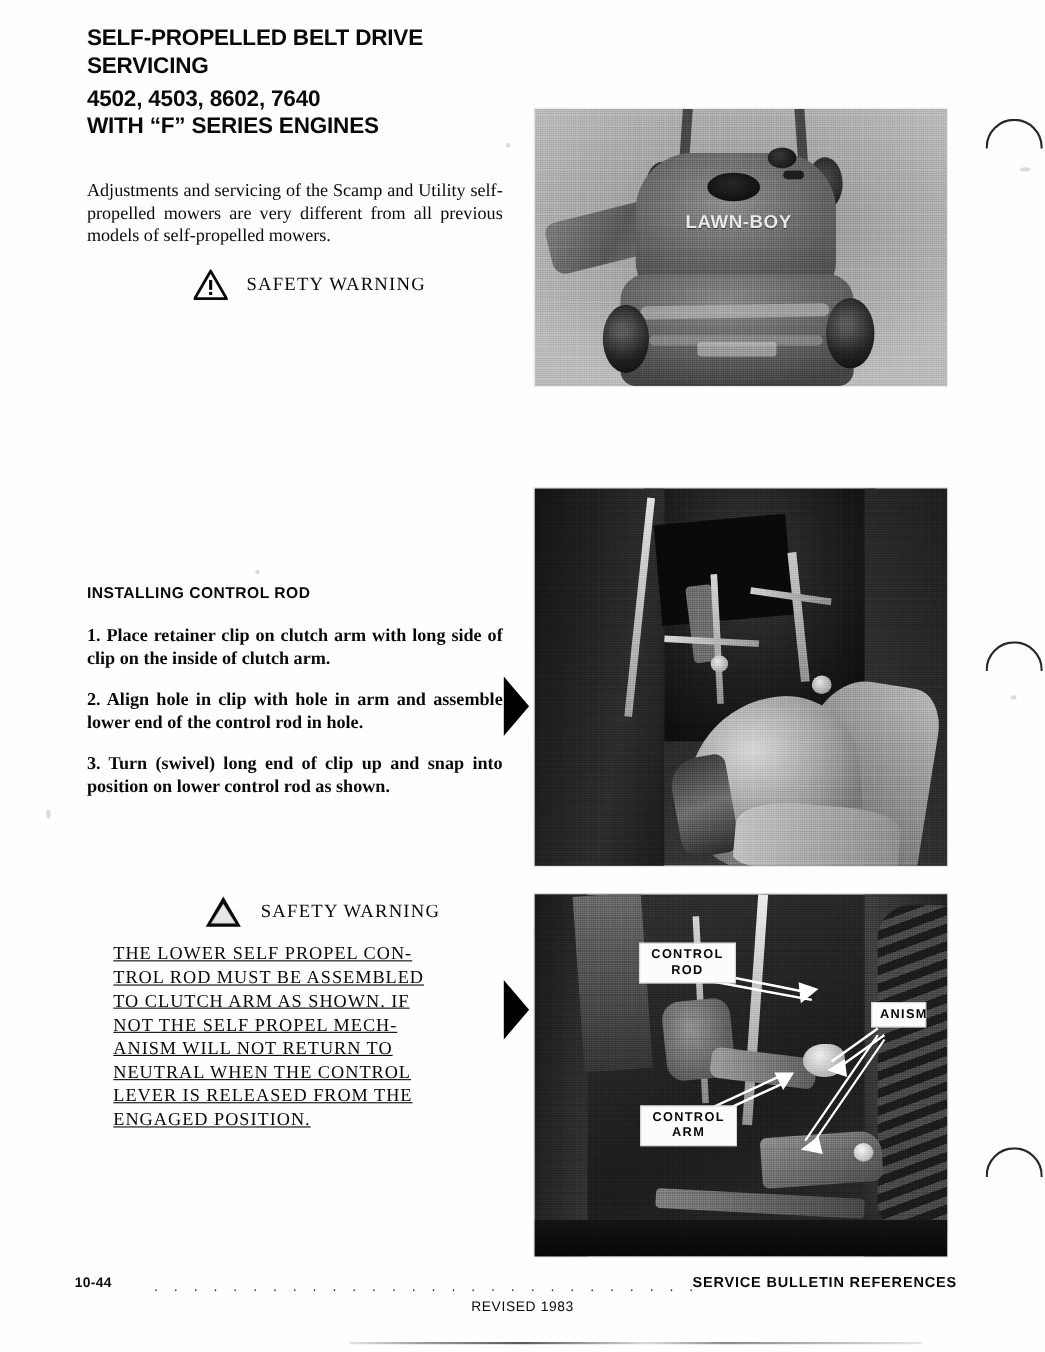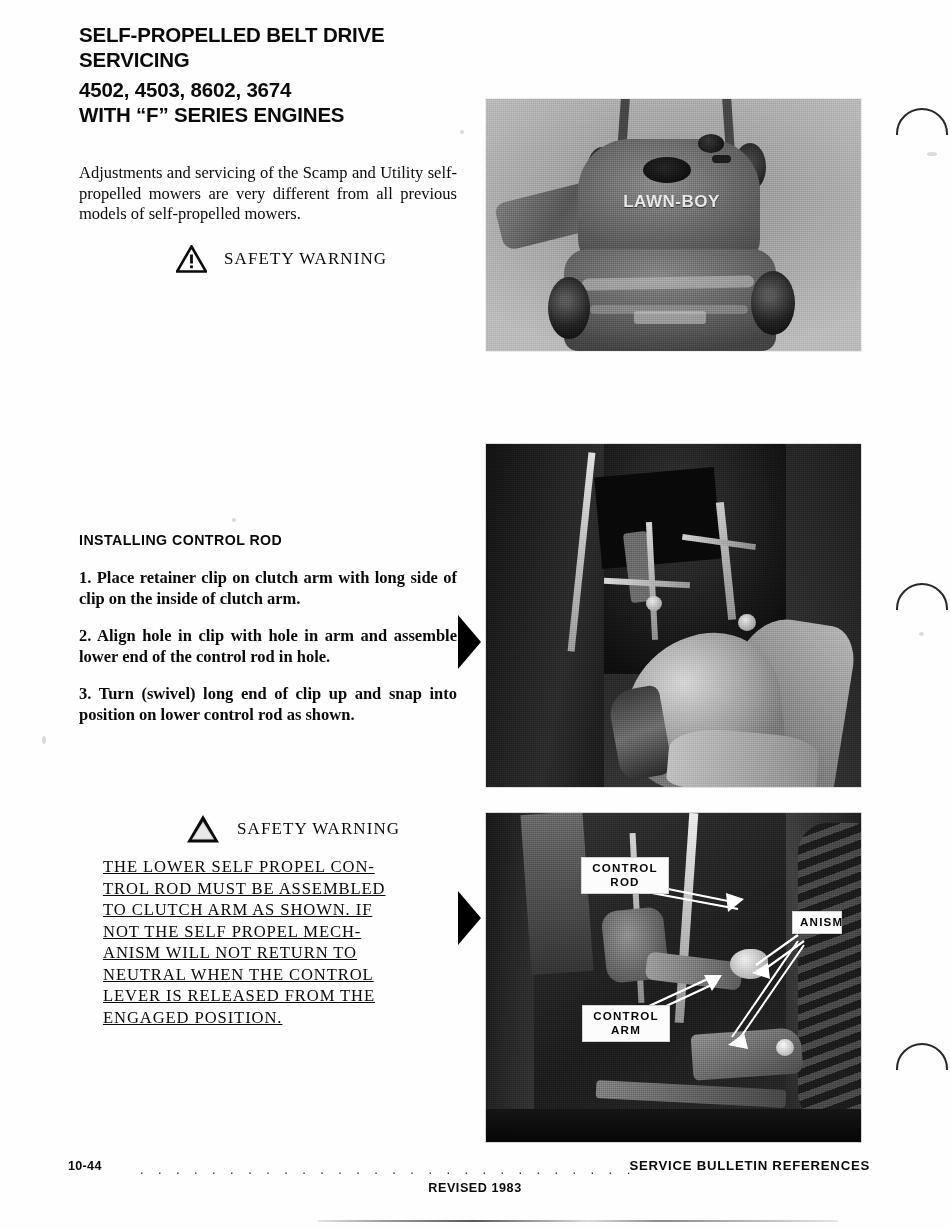--- a/index.html
+++ b/index.html
@@ -395,21 +395,21 @@
     font-size: 13.2px;
     letter-spacing: 0.75px;
     color: #0a0a0a;
   }
   #footer-revised {
     position: absolute;
     left: 0; top: 1181px;
     width: 950px;
     text-align: center;
     font-family: "Liberation Sans", sans-serif;
-    font-weight: bold;
+    font-weight: normal;
     font-size: 12.6px;
     letter-spacing: 0.55px;
     color: #0a0a0a;
   }
   #footer-rule {
     position: absolute;
     left: 318px; top: 1220px;
     width: 520px; height: 2px;
     background: linear-gradient(90deg,
         rgba(150,150,150,.25) 0%, rgba(120,120,120,.7) 12%,
@@ -435,21 +435,21 @@
 </style>
 </head>
 <body>
 
 <div id="page">
 
   <div class="title-block">
     <div class="title-line">SELF-PROPELLED BELT DRIVE</div>
     <div class="title-line">SERVICING</div>
     <div class="title-gap"></div>
-    <div class="title-line">4502, 4503, 8602, 3674</div>
+    <div class="title-line">4502, 4503, 8602, 7640</div>
     <div class="title-line">WITH “F” SERIES ENGINES</div>
   </div>
 
   <div class="intro">Adjustments and servicing of the Scamp and Utility self-propelled mowers are very different from all previous models of self-propelled mowers.</div>
 
   <div class="warn-head" style="left:176px; top:245px;">
     <span class="tri-excl">
       <svg width="31" height="28" viewBox="0 0 31 28">
         <polygon points="15.5,1.5 30,26.5 1,26.5" fill="#ffffff" stroke="#0a0a0a" stroke-width="2.6"></polygon>
         <rect x="14.1" y="9.5" width="2.8" height="9" fill="#0a0a0a"></rect>

